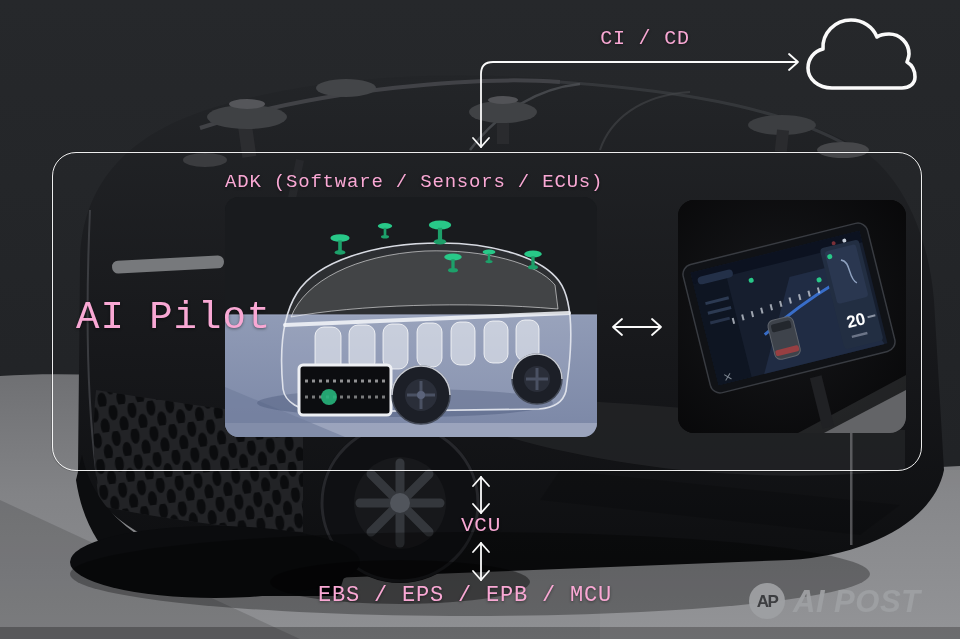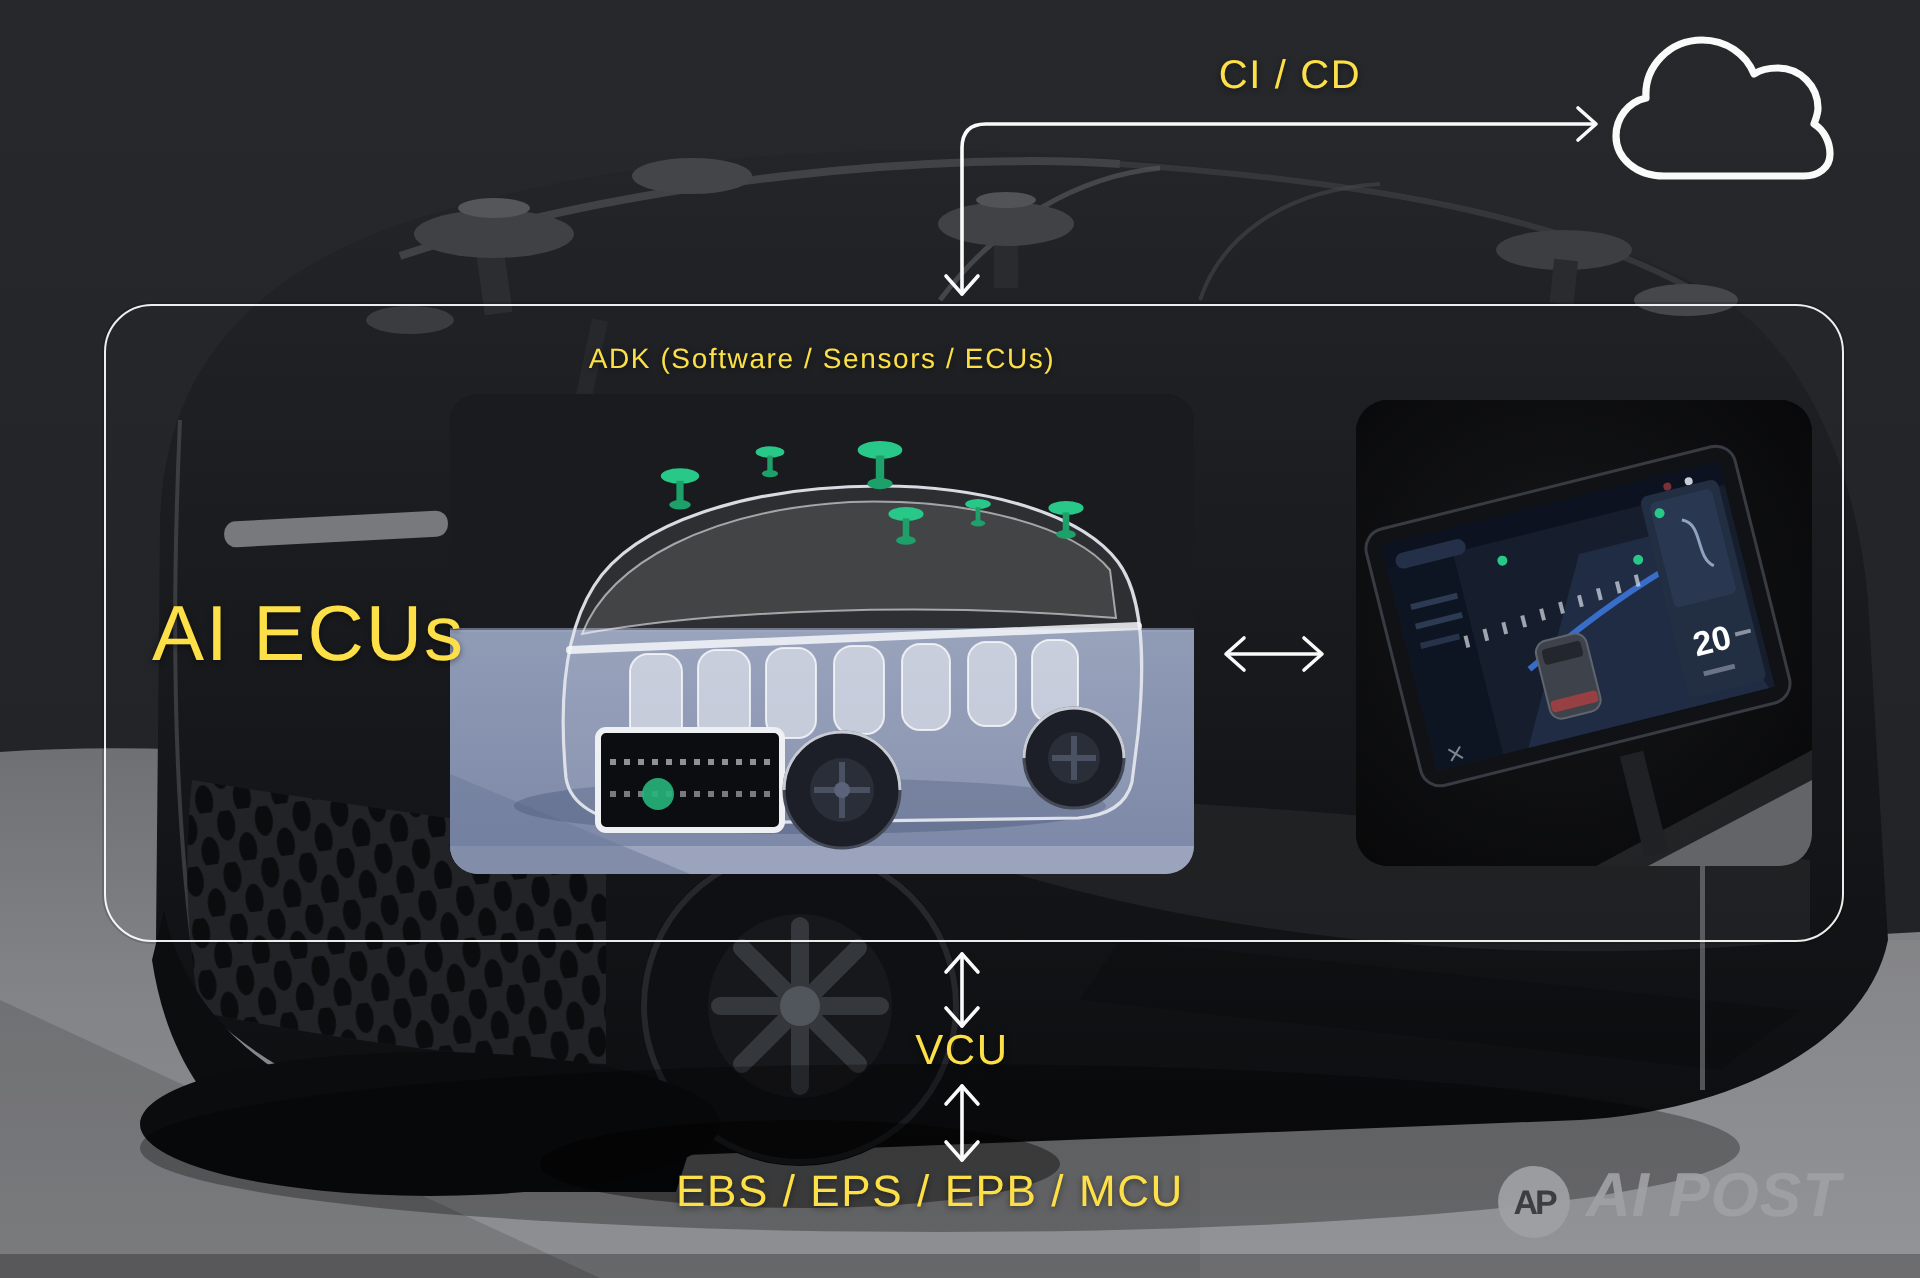--- a/index.html
+++ b/index.html
@@ -5,45 +5,45 @@
   html,body{margin:0;padding:0;background:#111;}
   .stage{
     position:relative;width:960px;height:639px;overflow:hidden;
     background:#232528;
     font-family:"Liberation Sans",sans-serif;
   }
   .stage svg{display:block;}
   .bg-svg{position:absolute;inset:0;}
   .overlay-svg{position:absolute;inset:0;pointer-events:none;}
   .label{
-    position:absolute;color:#fde047;
+    position:absolute;color:#f9a8d4;
     text-shadow:0 1px 3px rgba(0,0,0,.45);
-    letter-spacing:.8px;white-space:nowrap;
+    letter-spacing:.8px;white-space:nowrap;font-family:Liberation Mono, monospace;
   }
   .ci-cd-label{left:580px;top:27px;width:130px;font-size:20px;text-align:center;}
   .ai-pilot-title{left:76px;top:296px;font-size:39px;font-weight:500;letter-spacing:1px;}
-  .adk-label{left:225px;top:171px;width:372px;font-size:14px;text-align:center;}
+  .adk-label{left:225px;top:171px;width:372px;font-size:19px;text-align:center;}
   .ivi-label{left:678px;top:171px;width:228px;font-size:19px;text-align:center;}
   .vcu-label{left:431px;top:514px;width:100px;font-size:21px;text-align:center;}
   .ebs-label{left:265px;top:583px;width:400px;font-size:22px;text-align:center;}
   .main-box{
     position:absolute;left:52px;top:152px;width:868px;height:317px;
     border:1.6px solid rgba(255,255,255,.92);border-radius:24px;
     box-shadow:0 0 0 1px rgba(0,0,0,.15);
   }
   .adk-visual{
     position:absolute;left:225px;top:197px;width:372px;height:240px;
     border-radius:14px;overflow:hidden;background:#191b1e;
   }
   .ivi-visual{
     position:absolute;left:678px;top:200px;width:228px;height:233px;
     border-radius:16px;overflow:hidden;background:#070708;
   }
   .logo{
-    position:absolute;left:748px;top:582px;display:flex;align-items:flex-start;gap:7px;
+    position:absolute;left:748px;top:582px;display:flex;align-items:center;gap:7px;
     opacity:.95;
   }
   .logo-text{
     color:#9ea0a3;font-size:31px;font-weight:800;letter-spacing:.5px;
     font-family:"Liberation Sans",sans-serif;line-height:1;font-style:italic;
   }
 </style>
 </head>
 <body>
 
@@ -285,21 +285,21 @@
       <g>
         <path d="M481,543 L481,580"></path>
         <path d="M473,552 L481,543 L489,552"></path>
         <path d="M473,571 L481,580 L489,571"></path>
       </g>
     </g>
     <path d="M832,88 C818,88 808,79 808,68 C808,59 814,51 823,49 C822,33 835,20 851,20 C863,20 873,27 877,37 C880,35 884,34 889,34 C900,34 909,43 909,54 C909,57 908,59 907,62 C912,65 915,71 915,77 C915,84 909,88 902,88 Z" fill="none" stroke="#fafafa" stroke-width="3.6" stroke-linejoin="round"></path>
   </svg>
 
   <div class="label ci-cd-label">CI / CD</div>
-  <div class="label ai-pilot-title">AI ECUs</div>
+  <div class="label ai-pilot-title">AI Pilot</div>
   <div class="label adk-label">ADK (Software / Sensors / ECUs)</div>
   <div class="label vcu-label">VCU</div>
   <div class="label ebs-label">EBS / EPS / EPB / MCU</div>
 
   <div class="logo">
     <svg width="38" height="38" viewBox="0 0 38 38" aria-hidden="true">
       <circle cx="19" cy="19" r="18" fill="#9ea0a3"></circle>
       <text x="19" y="25" text-anchor="middle" font-size="17" font-weight="800" letter-spacing="-1.5" fill="#3a3b3e" font-family="Liberation Sans, sans-serif">AP</text>
     </svg>
     <span class="logo-text">AI POST</span>

